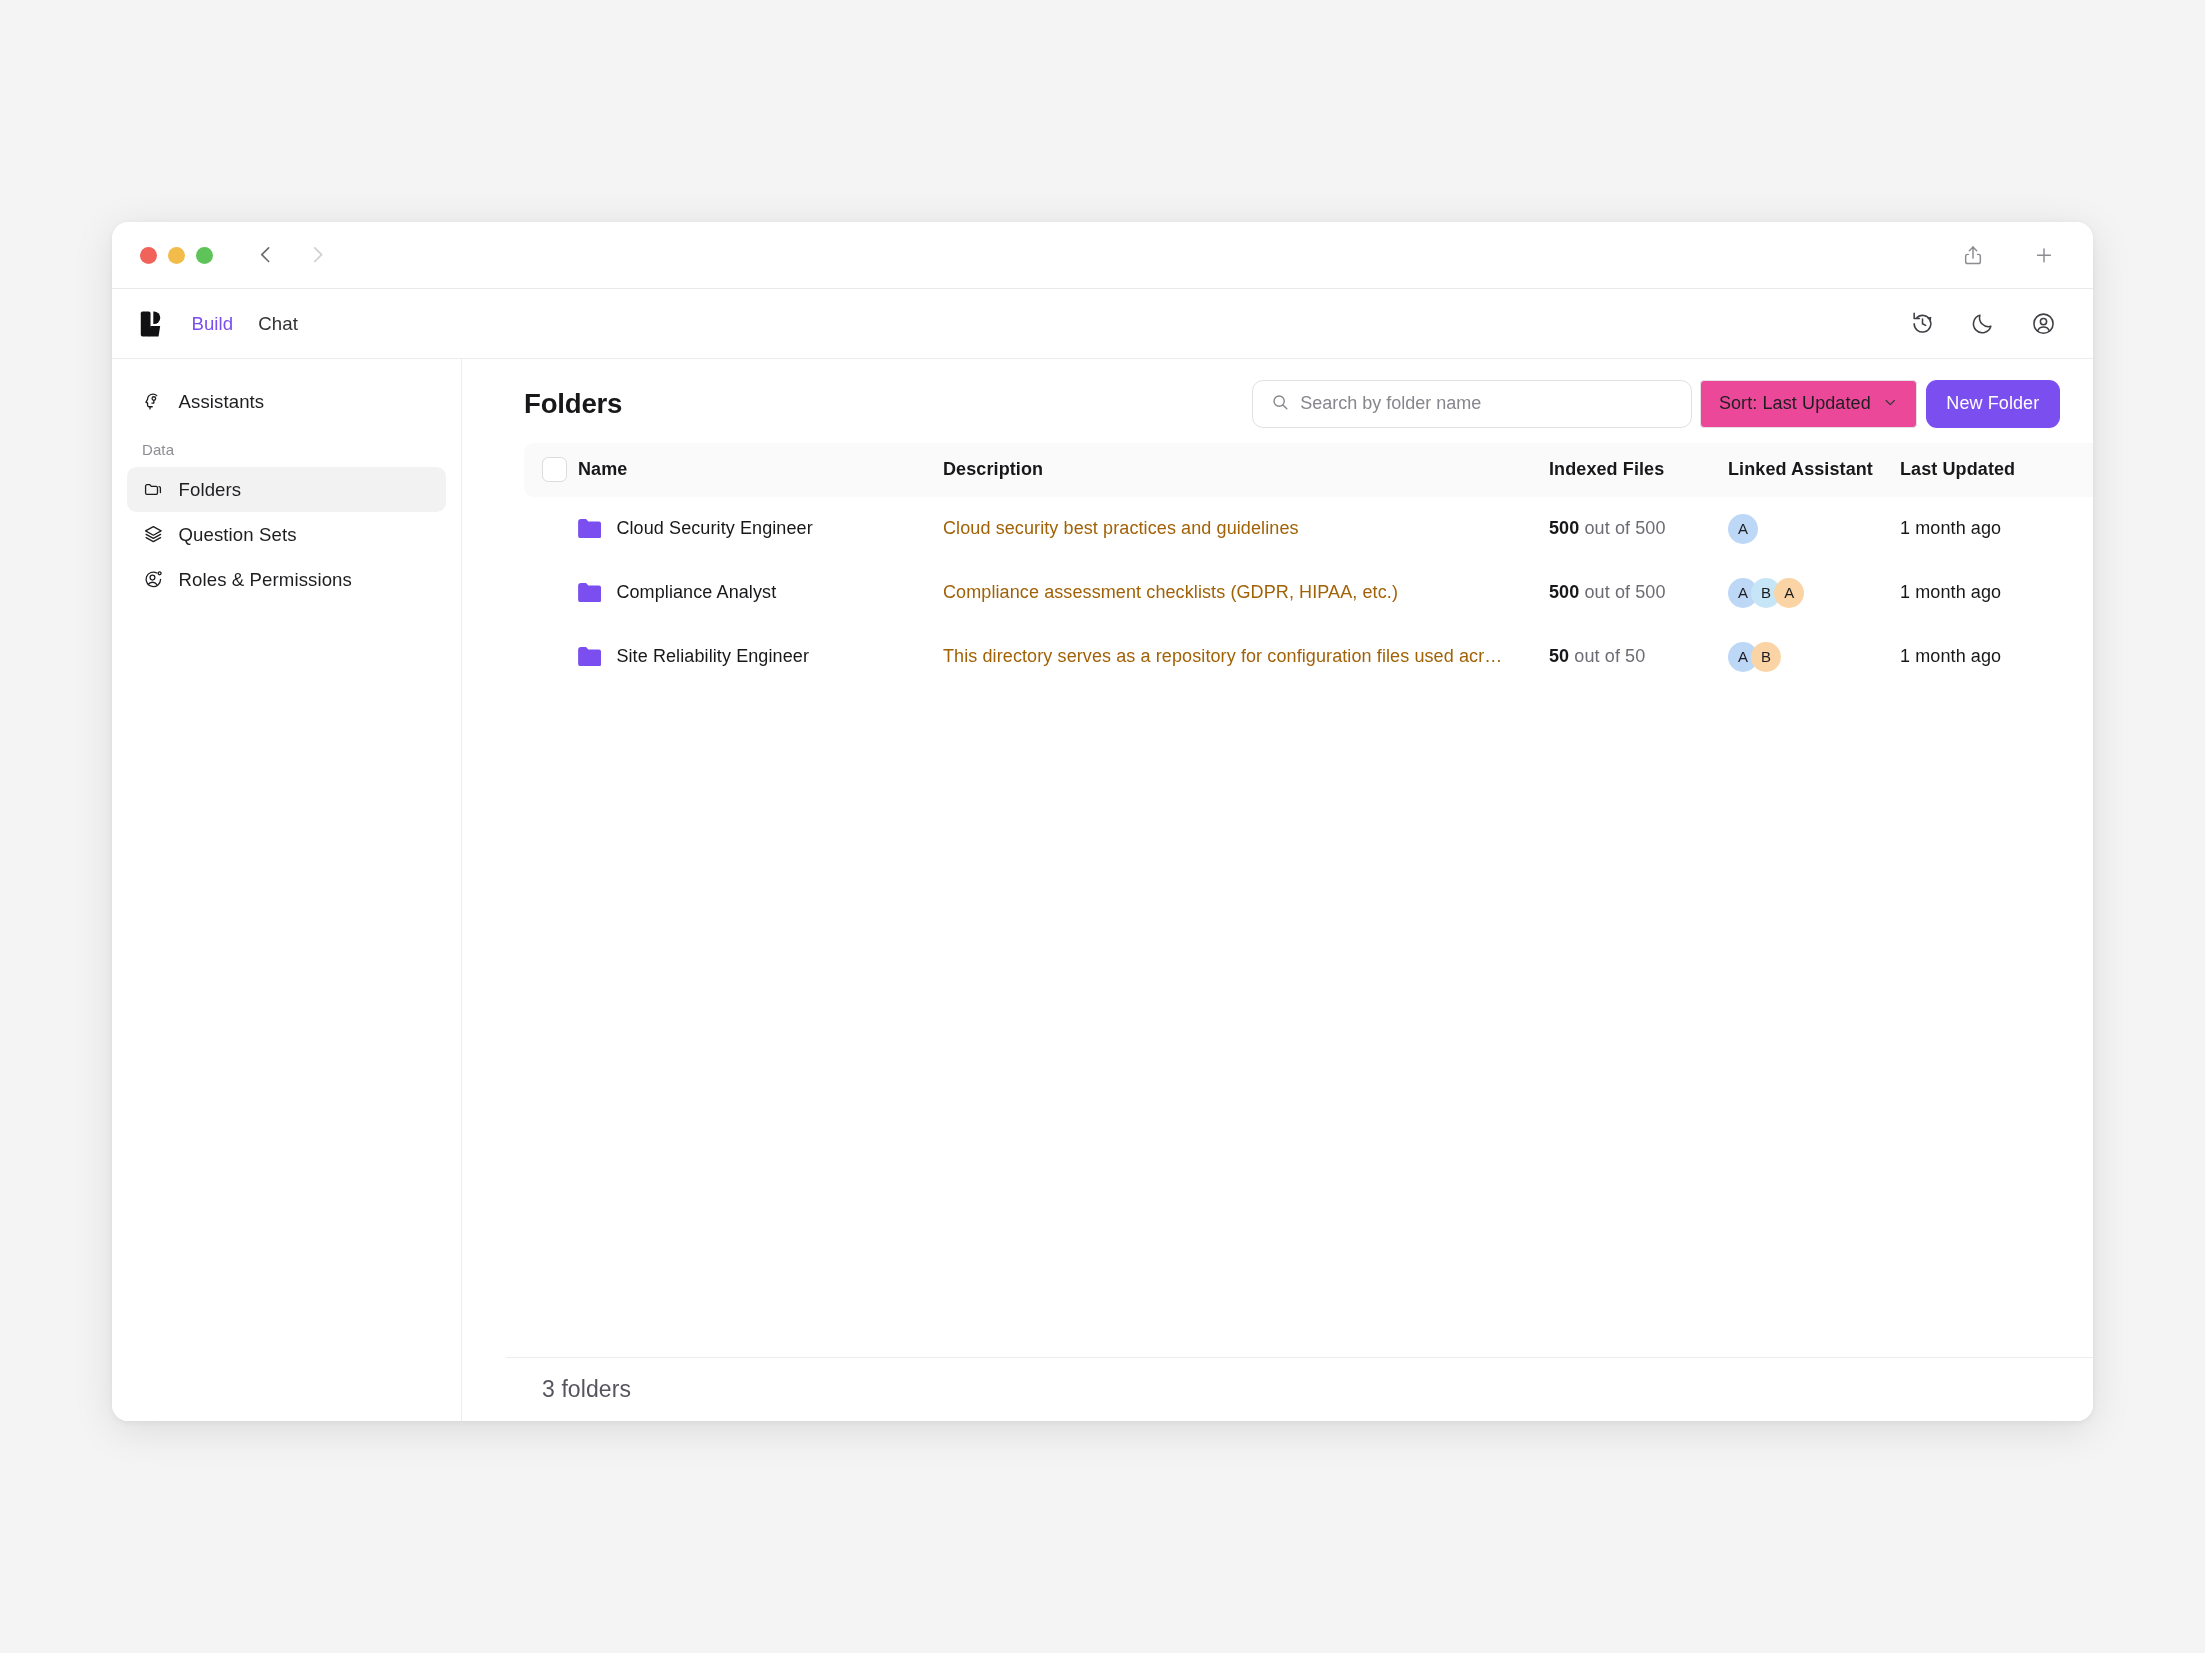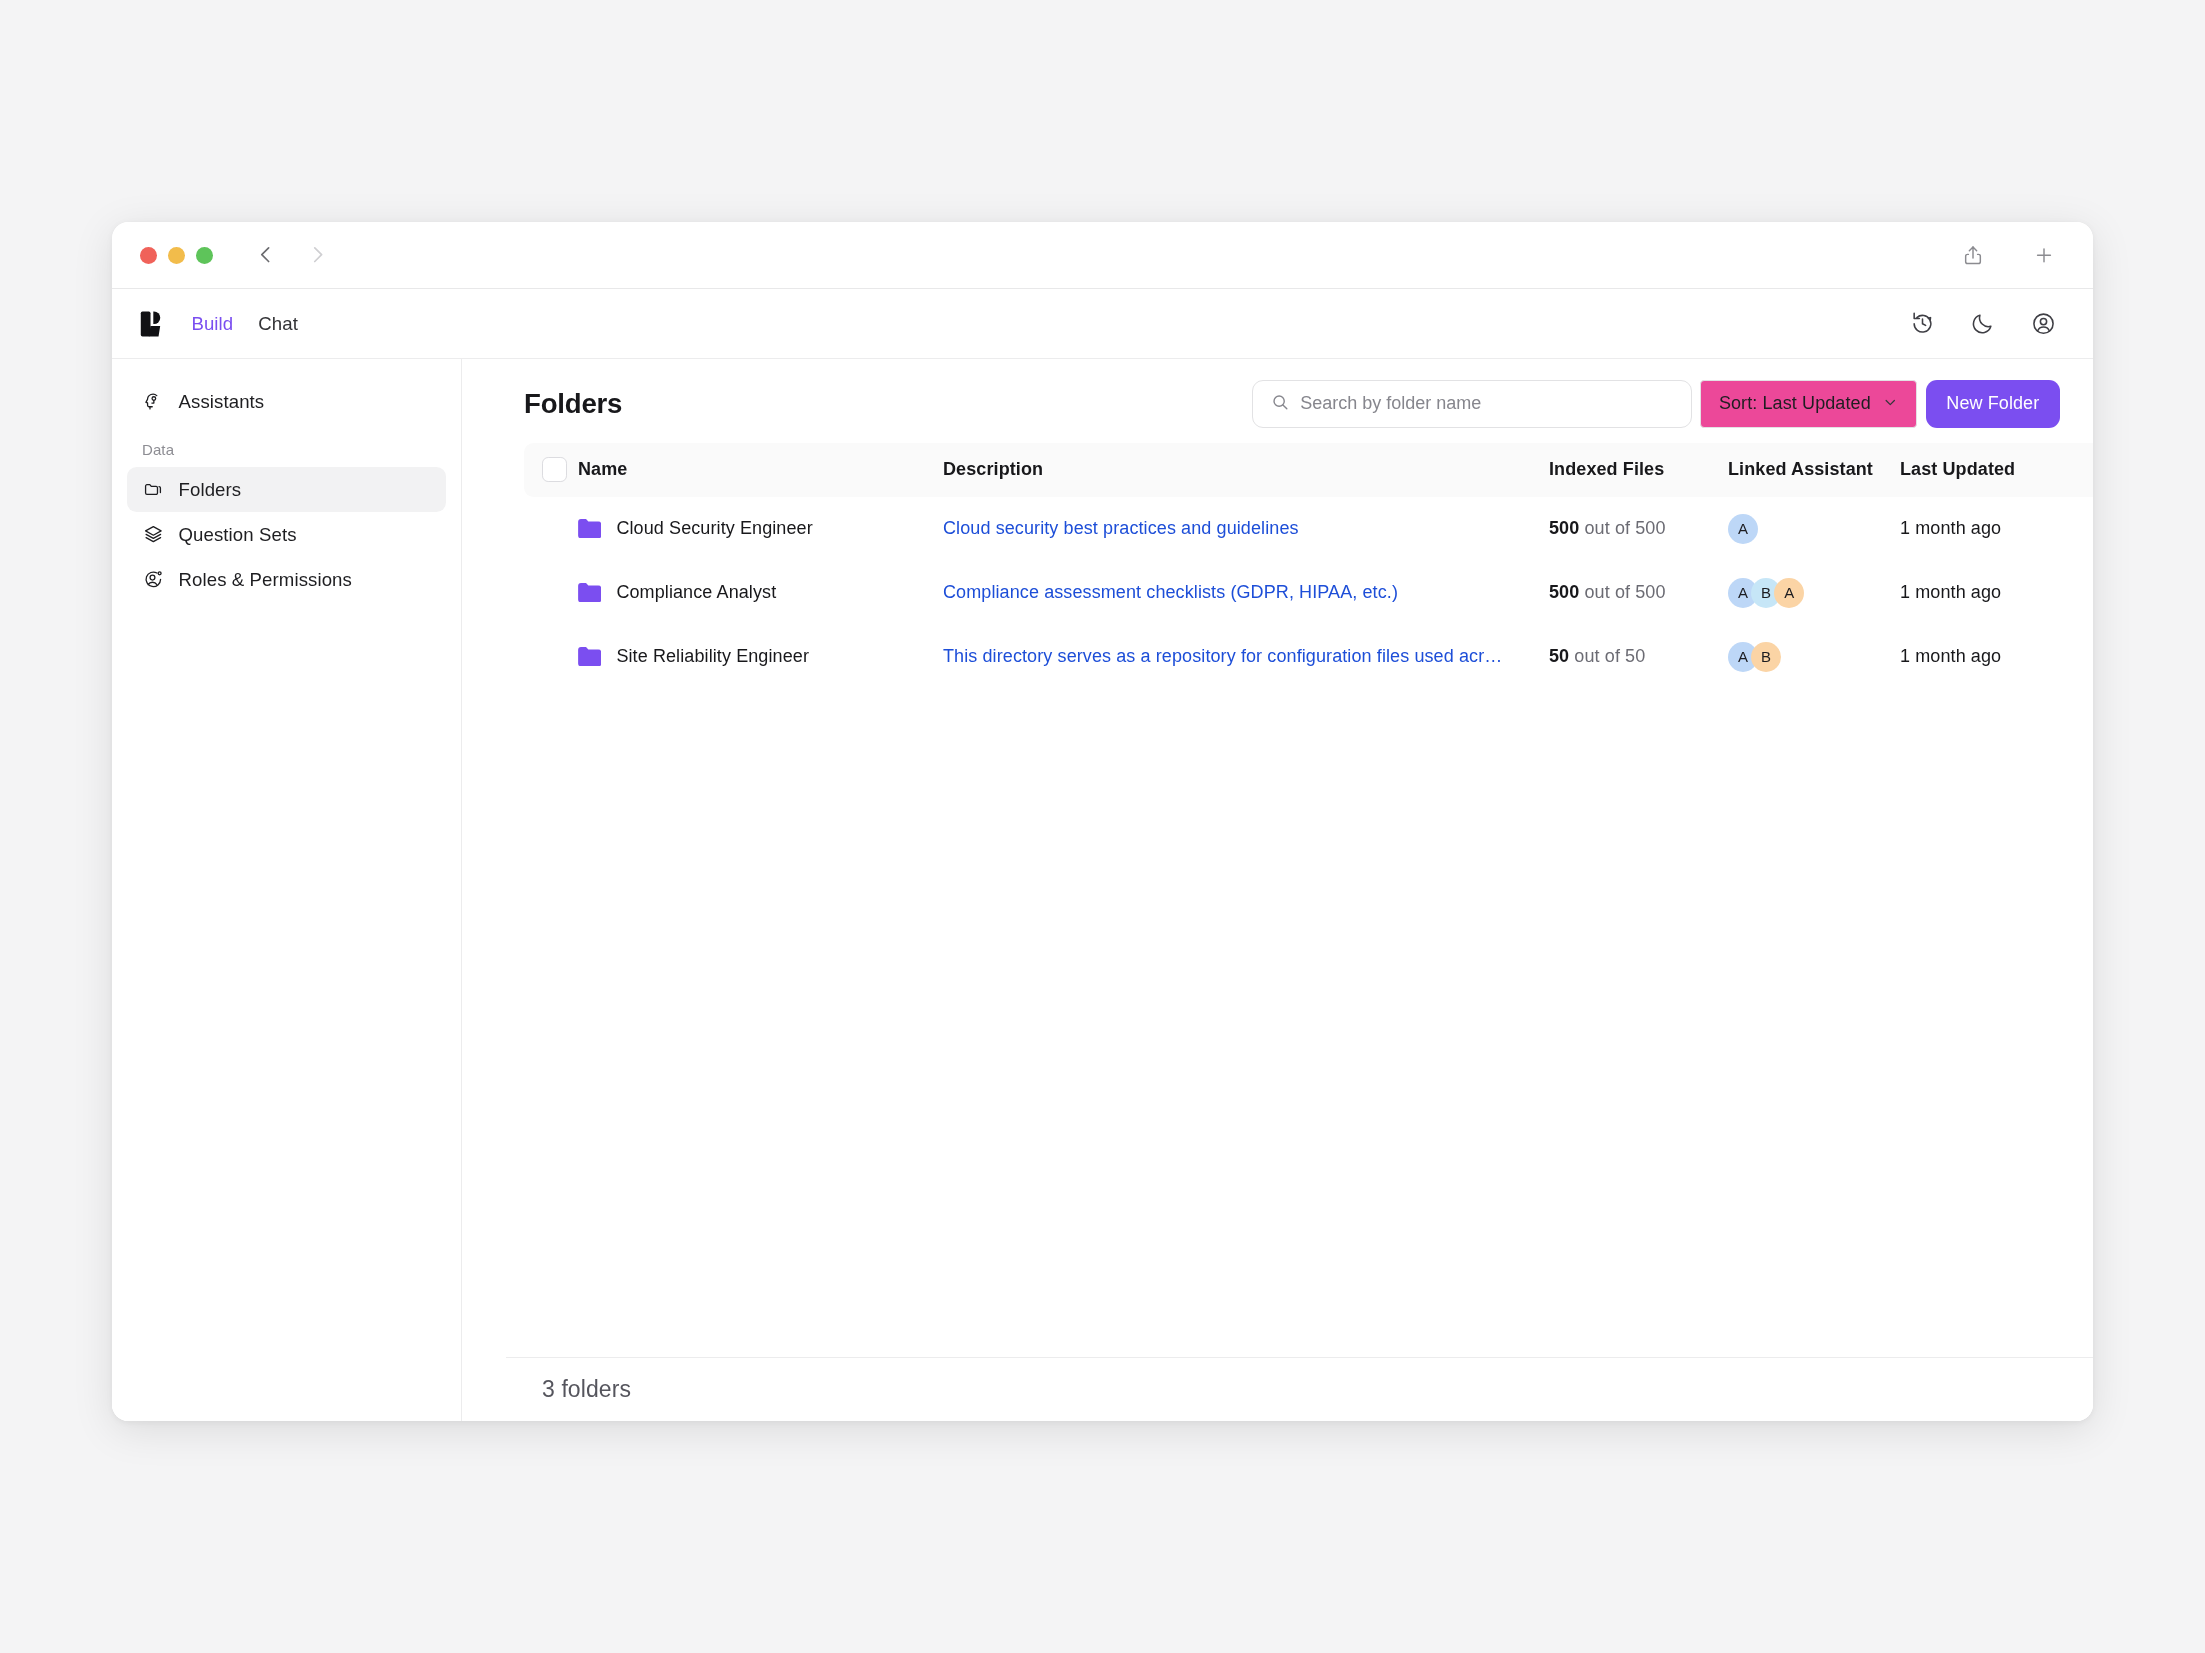--- a/index.html
+++ b/index.html
@@ -261,21 +261,21 @@
 
   .tbl tbody td { padding: 17px 0; vertical-align: middle; }
   .tbl tbody td:first-child { padding-left: 18px; }
 
   .name-cell { display: flex; align-items: center; gap: 15px; }
   .folder-ico { width: 23.4px; height: 19.3px; flex: 0 0 23.4px; }
   .name-text { font-size: 18px; color: #18181b; letter-spacing: 0.1px; }
 
   .desc-text {
     font-size: 18px;
-    color: #1d4ed8;
+    color: #a16207;
     letter-spacing: 0.1px;
     white-space: nowrap;
     overflow: hidden;
     text-overflow: ellipsis;
     display: block;
     max-width: 593px;
   }
 
   .idx-cell { font-size: 18px; color: #6b6b73; letter-spacing: 0.1px; }
   .idx-cell b { color: #18181b; font-weight: bold; }

